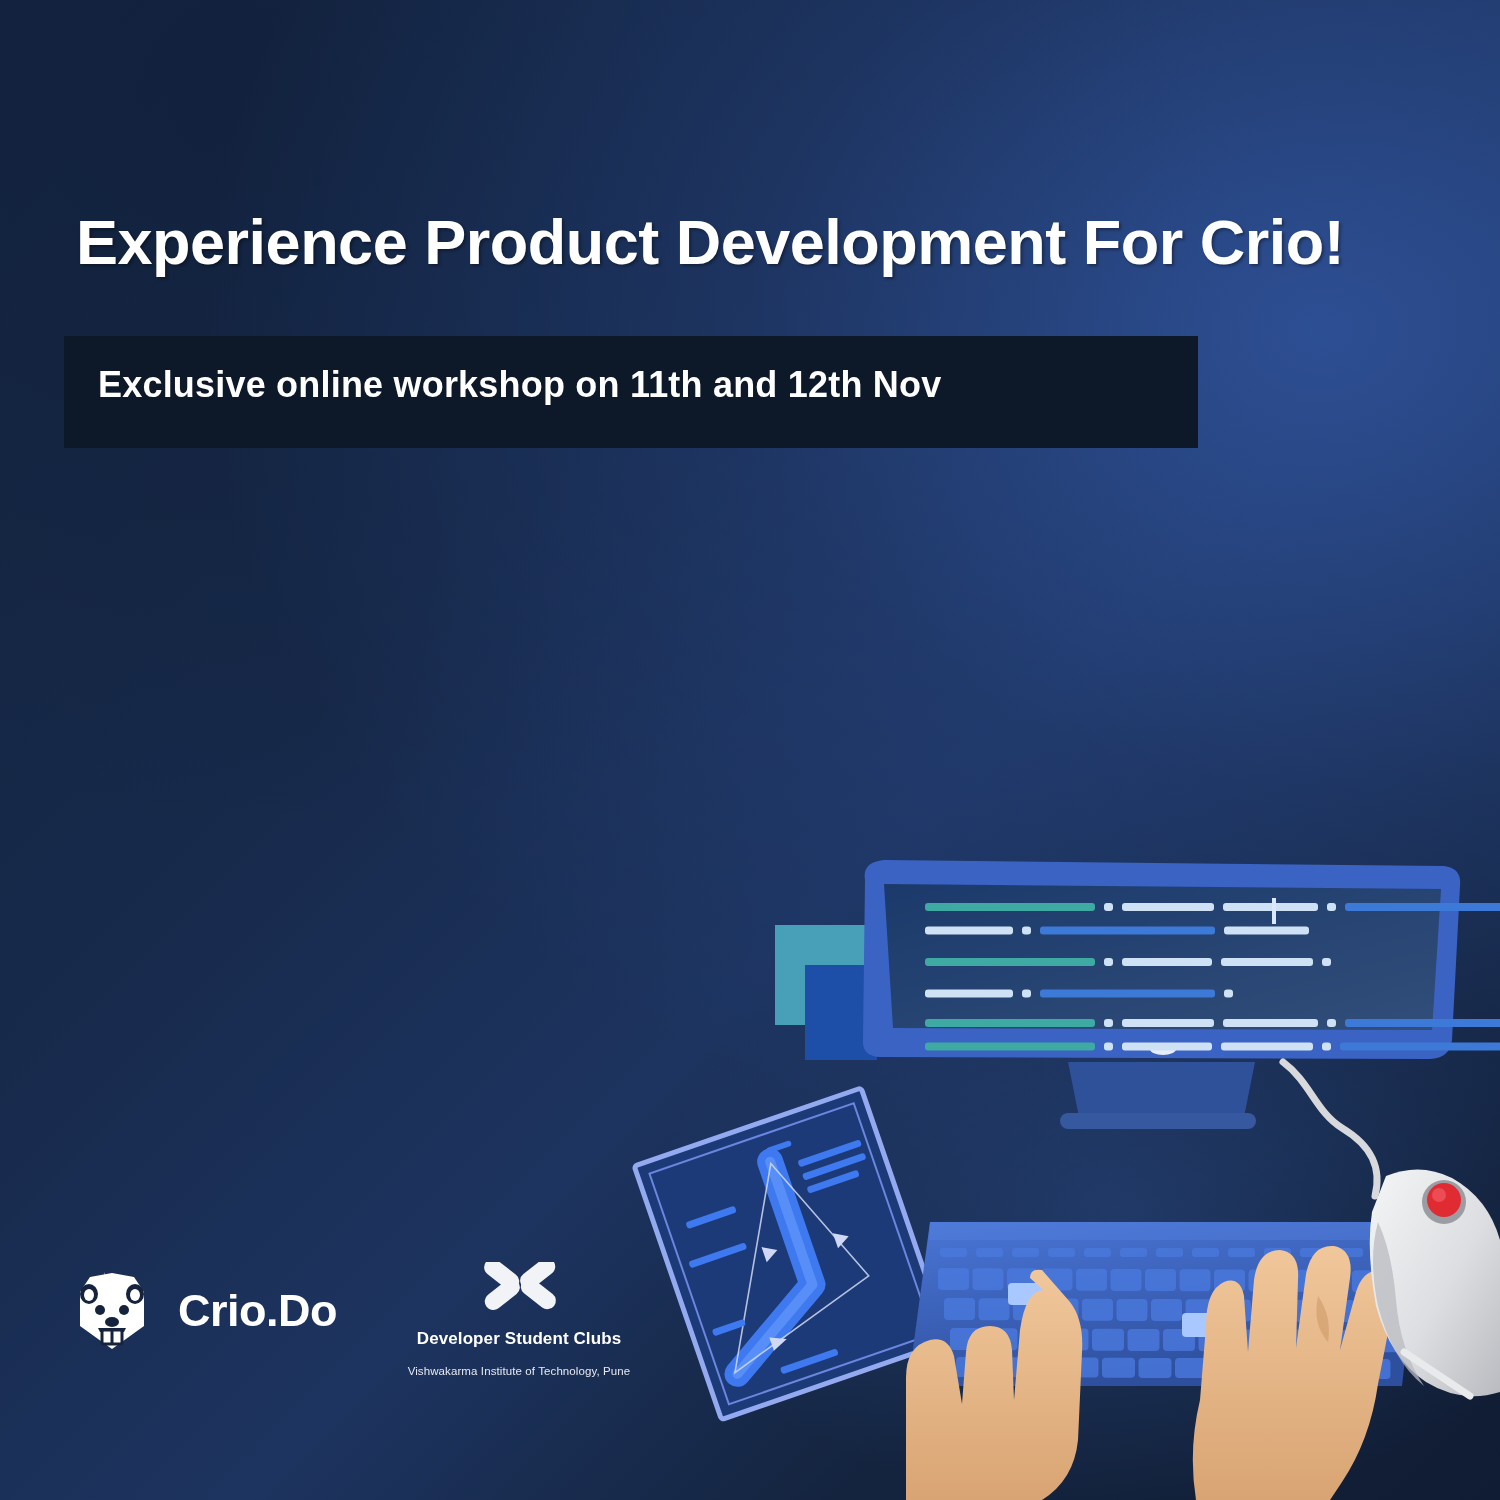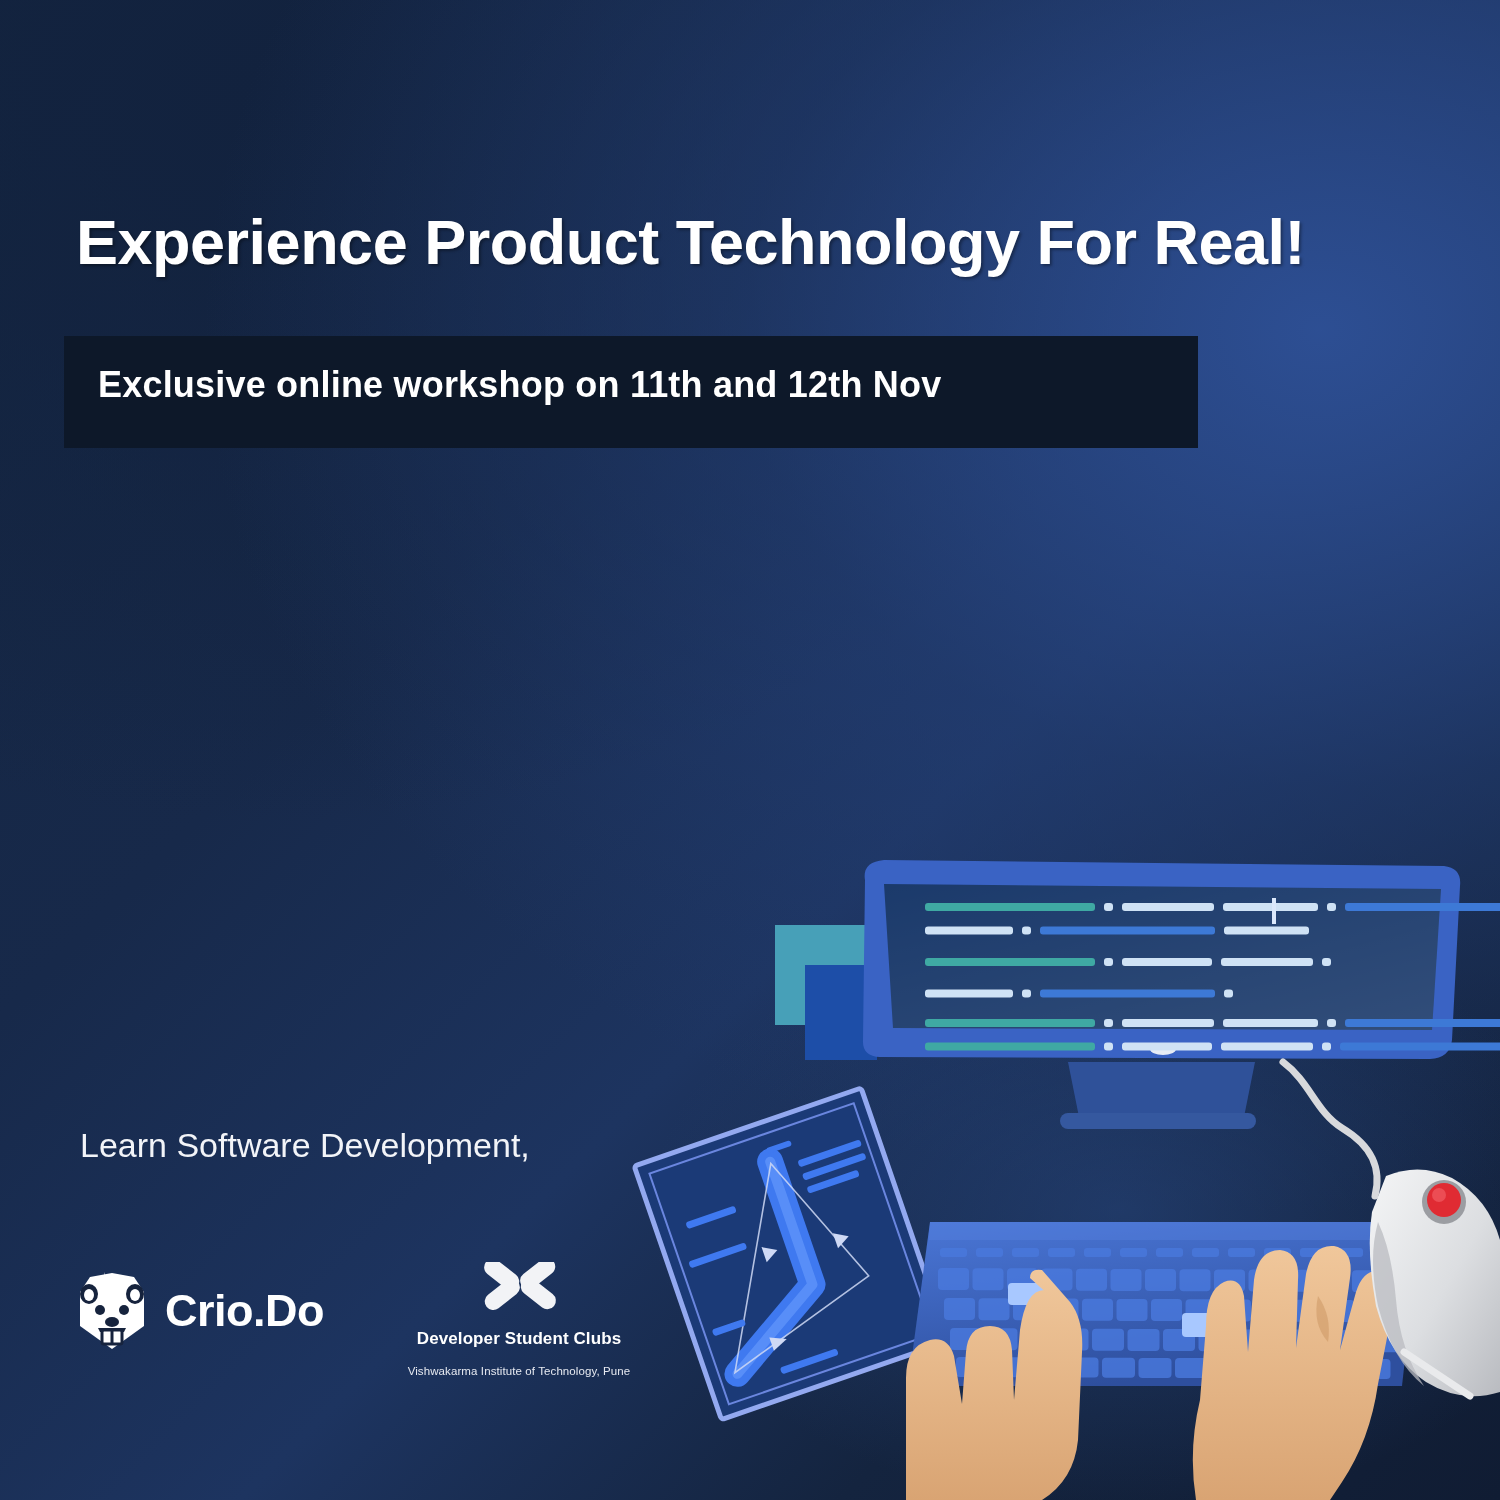--- a/index.html
+++ b/index.html
@@ -33,21 +33,21 @@
     font-size:36px;font-weight:bold;color:#ffffff;white-space:nowrap;
     letter-spacing:.2px;
   }
   .tagline{
     position:absolute;left:80px;top:1118px;
     font-size:34px;color:#f2f4f8;line-height:1.62;font-weight:normal;
   }
 
   
   .logo-row{position:absolute;left:74px;top:1262px;height:110px;}
-  .crio-logo{position:absolute;left:0px;top:8px;display:flex;align-items:center;gap:15px;}
+  .crio-logo{position:absolute;left:0px;top:8px;display:flex;align-items:center;gap:28px;}
   .crio-word{font-size:45px;font-weight:bold;color:#ffffff;letter-spacing:-0.5px;}
   .crio-word .dot{color:#ffffff;}
   .dsc-logo{position:absolute;left:320px;top:0px;width:250px;text-align:center;}
   .dsc-name{font-size:17px;font-weight:bold;color:#ffffff;letter-spacing:.1px;margin-top:5px;}
   .dsc-sub{font-size:11.5px;color:#e6e9f0;letter-spacing:.1px;margin-top:16px;}
 
   
   .art{position:absolute;left:0;top:0;width:1500px;height:1500px;pointer-events:none;}
 </style>
 </head>
@@ -272,27 +272,26 @@
       <path d="M1386,1176 Q1420,1162 1452,1178 Q1488,1198 1500,1240 L1500,1392
                Q1462,1404 1426,1382 Q1390,1358 1376,1306 Q1366,1250 1372,1212 Z" fill="url(#gPad)"></path>
       <path d="M1378,1222 Q1392,1252 1396,1300 Q1400,1350 1424,1386 Q1392,1360 1378,1306 Q1368,1258 1378,1222 Z" fill="#b9bbc0" opacity="0.75"></path>
       <circle cx="1444" cy="1202" r="22" fill="#9b9da2"></circle>
       <circle cx="1444" cy="1200" r="17" fill="#e02b33"></circle>
       <circle cx="1439" cy="1195" r="7" fill="#f3646a" opacity="0.6"></circle>
       <path d="M1404,1352 L1470,1396" stroke="#e9eaec" stroke-width="7" stroke-linecap="round" fill="none"></path>
     </g>
   </svg>
 
-  <div class="headline">Experience Product Technology For Real!</div>
+  <div class="headline">Experience Product Development For Crio!</div>
 
   <div class="subband"></div>
   <div class="subband-text">Exclusive online workshop on 11th and 12th Nov</div>
 
   <div class="tagline">
-    <div>Learn Software Development,</div>
   </div>
 
   <div class="logo-row">
 
     <div class="crio-logo">
       <svg width="76" height="82" viewBox="0 0 76 82">
         <path d="M38,3 L16,7 L6,22 L6,56 L38,79 L70,56 L70,22 L60,7 Z" fill="#ffffff"></path>
         <path d="M30,2 L36,16 L44,4 L46,18 L34,22 Z" fill="#ffffff"></path>
         <ellipse cx="15" cy="24" rx="9" ry="10" fill="#16233d"></ellipse>
         <ellipse cx="61" cy="24" rx="9" ry="10" fill="#16233d"></ellipse>

